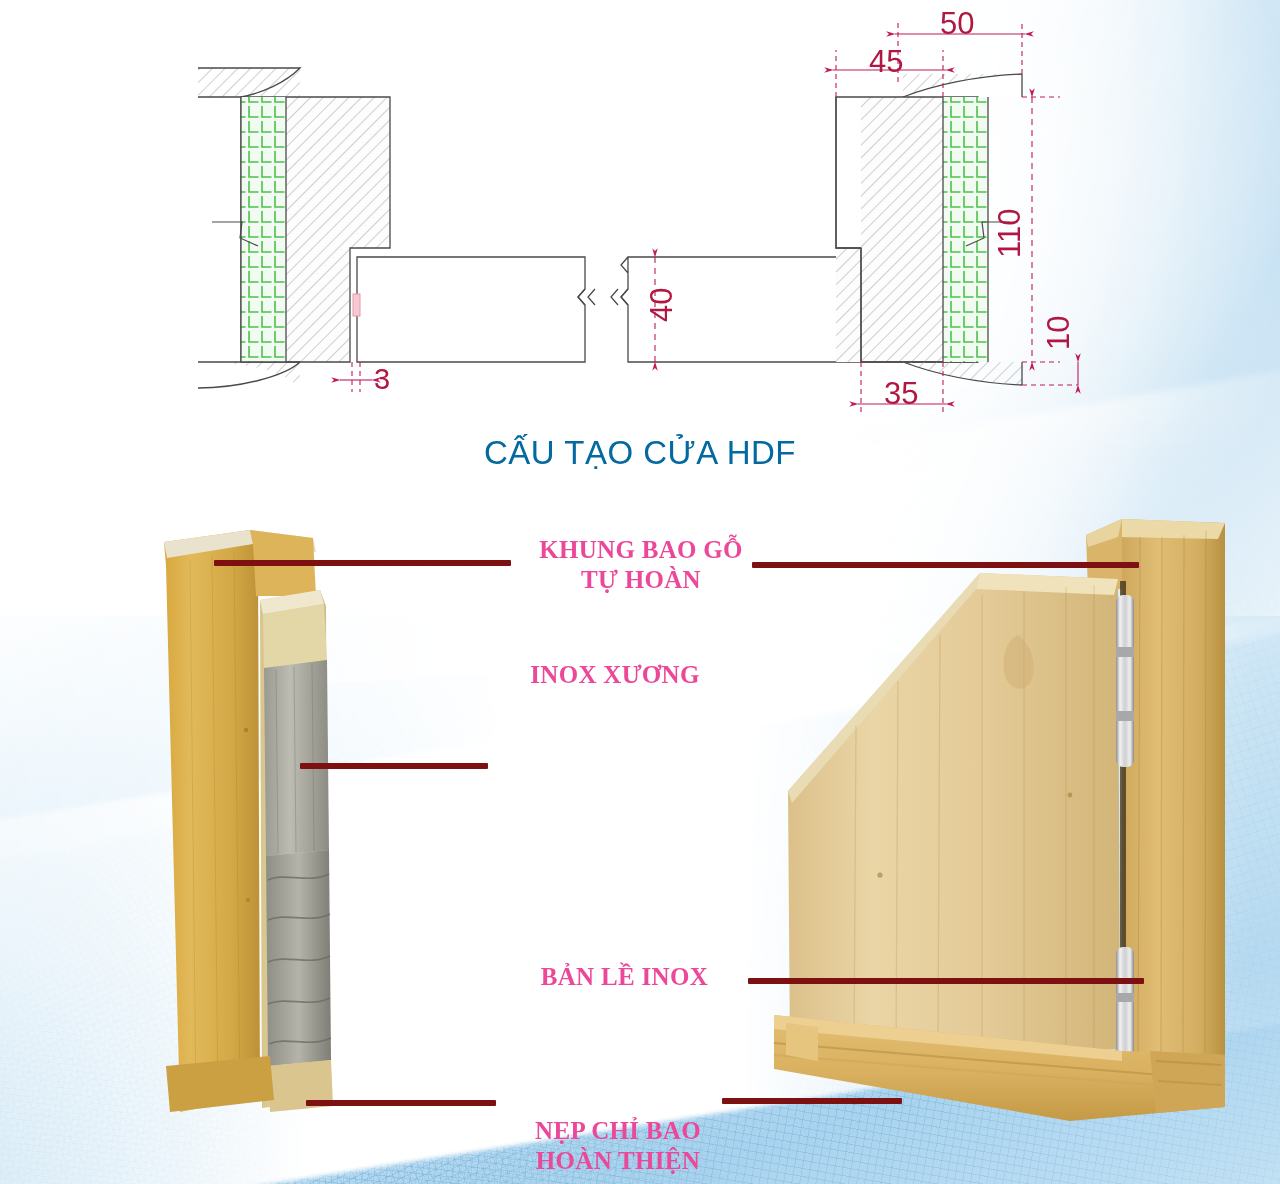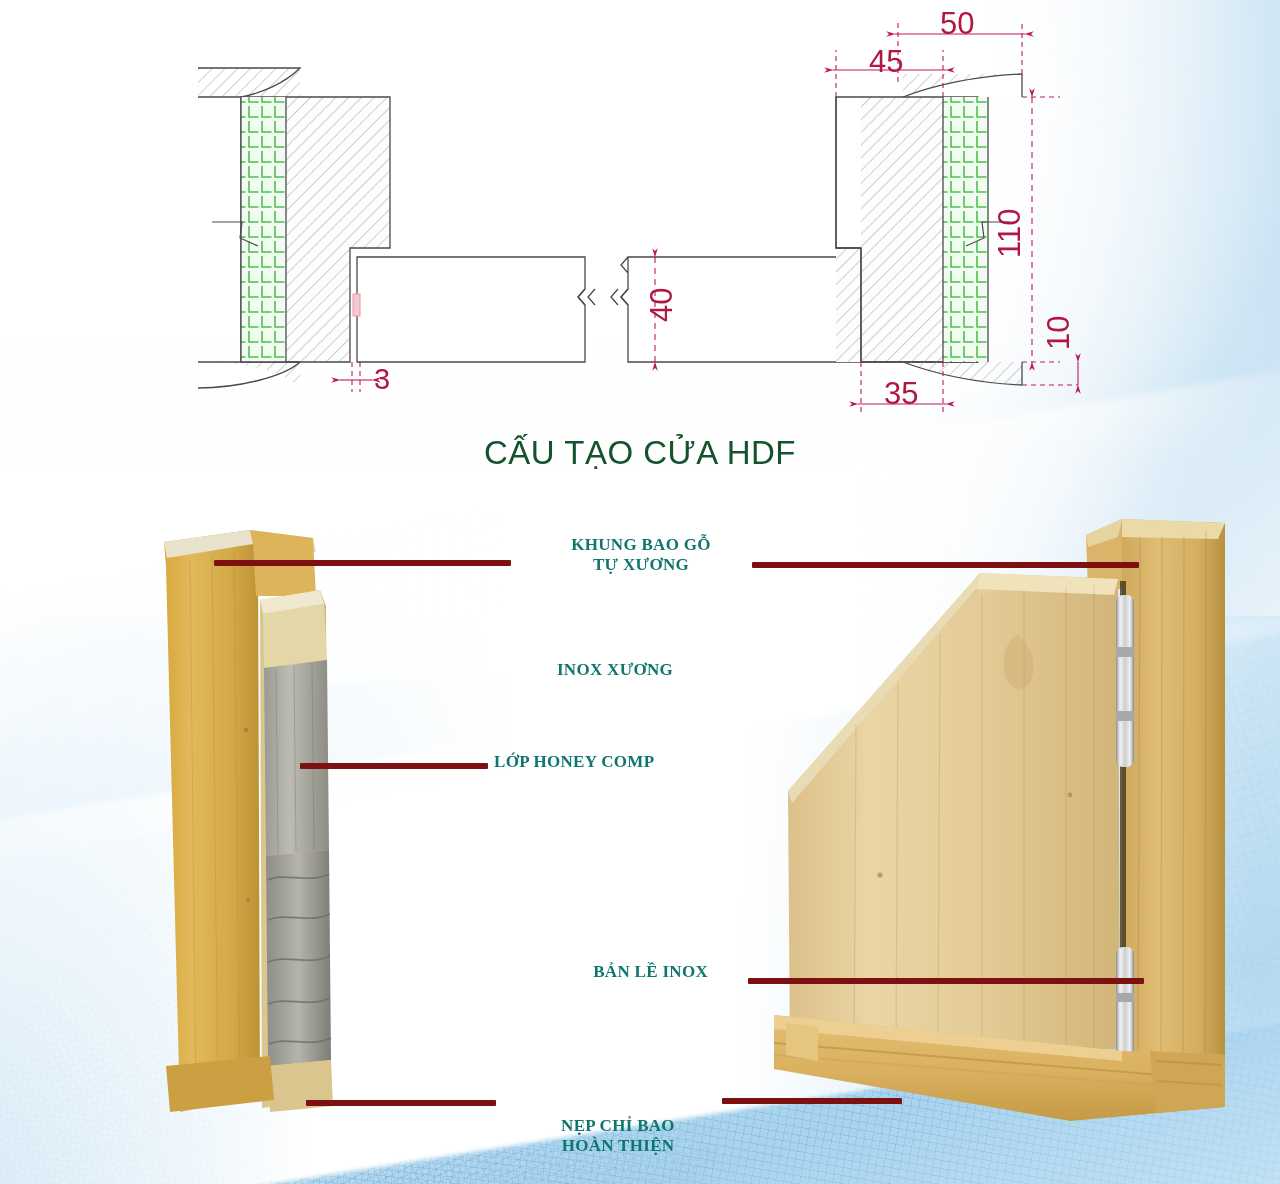--- a/index.html
+++ b/index.html
@@ -54,32 +54,32 @@
   .topwhite{position:absolute;left:0;top:0;width:100%;height:470px;
     background:linear-gradient(180deg,#ffffff 0%,#ffffff 72%,rgba(255,255,255,.85) 88%,rgba(255,255,255,0) 100%);
     -webkit-mask-image:linear-gradient(105deg,#000 0%,#000 62%,rgba(0,0,0,.35) 82%,rgba(0,0,0,0) 100%);
             mask-image:linear-gradient(105deg,#000 0%,#000 62%,rgba(0,0,0,.35) 82%,rgba(0,0,0,0) 100%);}
 
   
   #tech{position:absolute;left:0;top:0;width:1280px;height:420px;}
 
   
   #title{position:absolute;left:0;top:434px;width:1280px;text-align:center;
-    font-size:33px;letter-spacing:.5px;color:#14532d;font-weight:400;}
+    font-size:33px;letter-spacing:.5px;color:#0369a1;font-weight:400;}
 
   
   .photo{position:absolute;}
 
   
   #photo-left{left:150px;top:500px;width:250px;height:620px;}
   #photo-right{left:770px;top:495px;width:500px;height:630px;}
 
   
-  .callout{position:absolute;color:#0f766e;font-family:"Liberation Serif", serif;
-    font-weight:bold;font-size:17px;line-height:1.18;letter-spacing:.3px;text-align:center;}
+  .callout{position:absolute;color:#ec4899;font-family:"Liberation Serif", serif;
+    font-weight:bold;font-size:25px;line-height:1.18;letter-spacing:.3px;text-align:center;}
   .lead{position:absolute;background:#7d1010;height:6px;border-radius:1px;}
 </style>
 </head>
 <body>
 
 <div id="stage">
 
   <div class="bg-base"></div>
   <div class="bg-lowerblue"></div>
   <div class="mesh mesh-a"></div>
@@ -356,31 +356,28 @@
     <path d="M380,556 L455,560 L455,612 L386,618 Z" fill="#cfa656"></path>
     <path d="M386,566 L452,570" stroke="#b08a3c" stroke-width="2" opacity=".55" fill="none"></path>
     <path d="M388,586 L452,590" stroke="#b08a3c" stroke-width="2" opacity=".45" fill="none"></path>
     <path d="M16,528 L48,532 L48,566 L16,560 Z" fill="#e6c57f"></path>
   </svg>
 
   <div class="lead" style="left:214px;top:560px;width:297px;"></div>
   <div class="lead" style="left:752px;top:562px;width:387px;"></div>
   <div class="callout" style="left:496px;top:535px;width:290px;">
     <div>KHUNG BAO GỖ</div>
-    <div>TỰ XƯƠNG</div>
+    <div>TỰ HOÀN</div>
   </div>
 
   <div class="callout" style="left:470px;top:660px;width:290px;">
     <div>INOX XƯƠNG</div>
   </div>
 
   <div class="lead" style="left:300px;top:763px;width:188px;"></div>
-  <div class="callout" style="left:494px;top:752px;width:270px;text-align:left;">
-    <div>LỚP HONEY COMP</div>
-  </div>
 
   <div class="lead" style="left:748px;top:978px;width:396px;"></div>
   <div class="callout" style="left:508px;top:962px;width:200px;text-align:right;">
     <div>BẢN LỀ INOX</div>
   </div>
 
   <div class="lead" style="left:306px;top:1100px;width:190px;"></div>
   <div class="lead" style="left:722px;top:1098px;width:180px;"></div>
   <div class="callout" style="left:518px;top:1068px;width:200px;margin-top:48px;">
     <div>NẸP CHỈ BAO</div>

